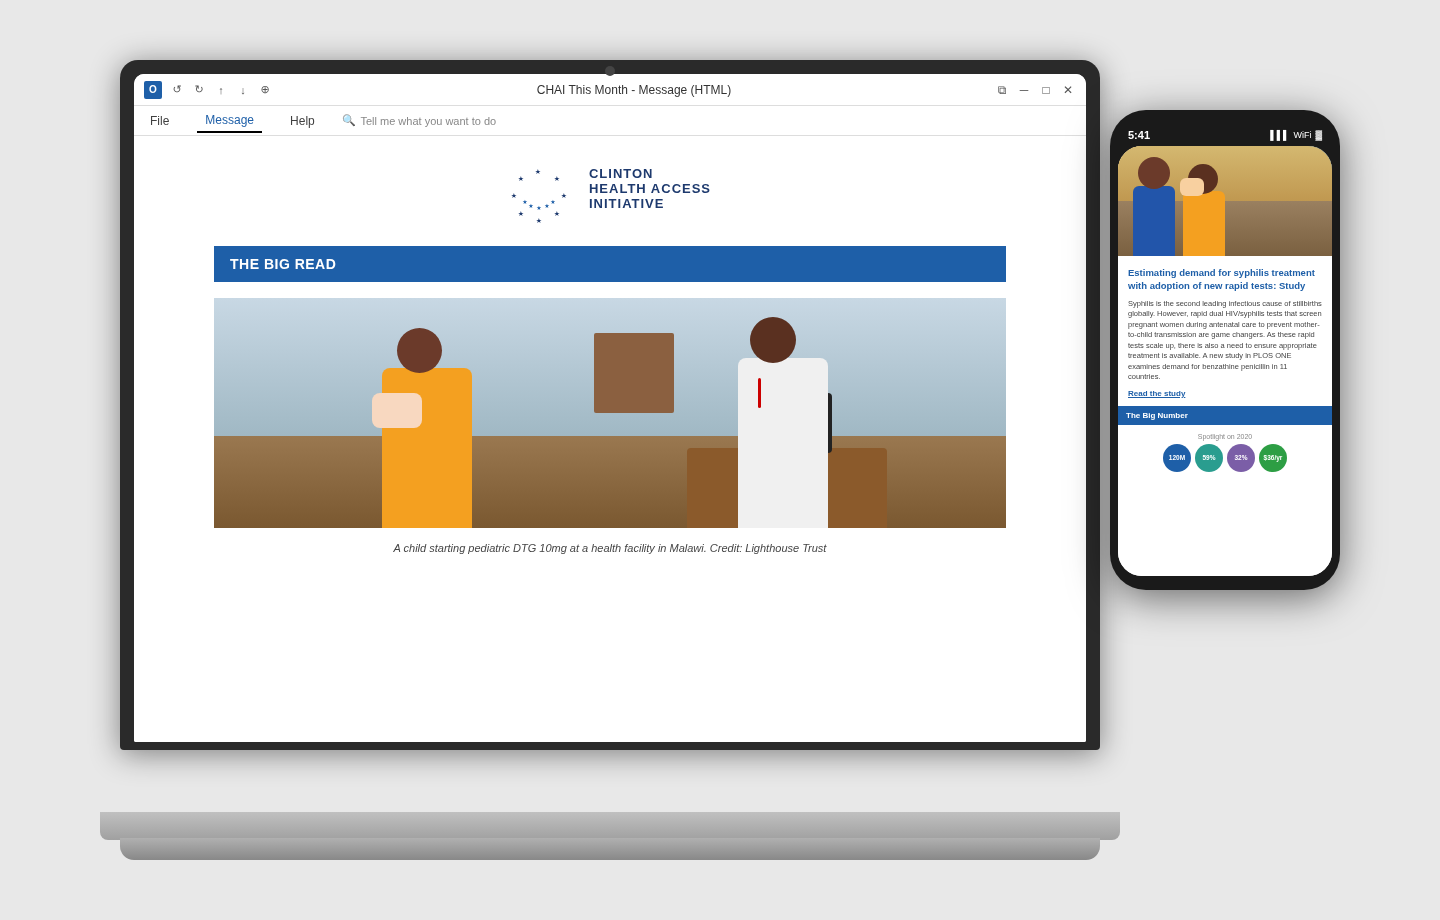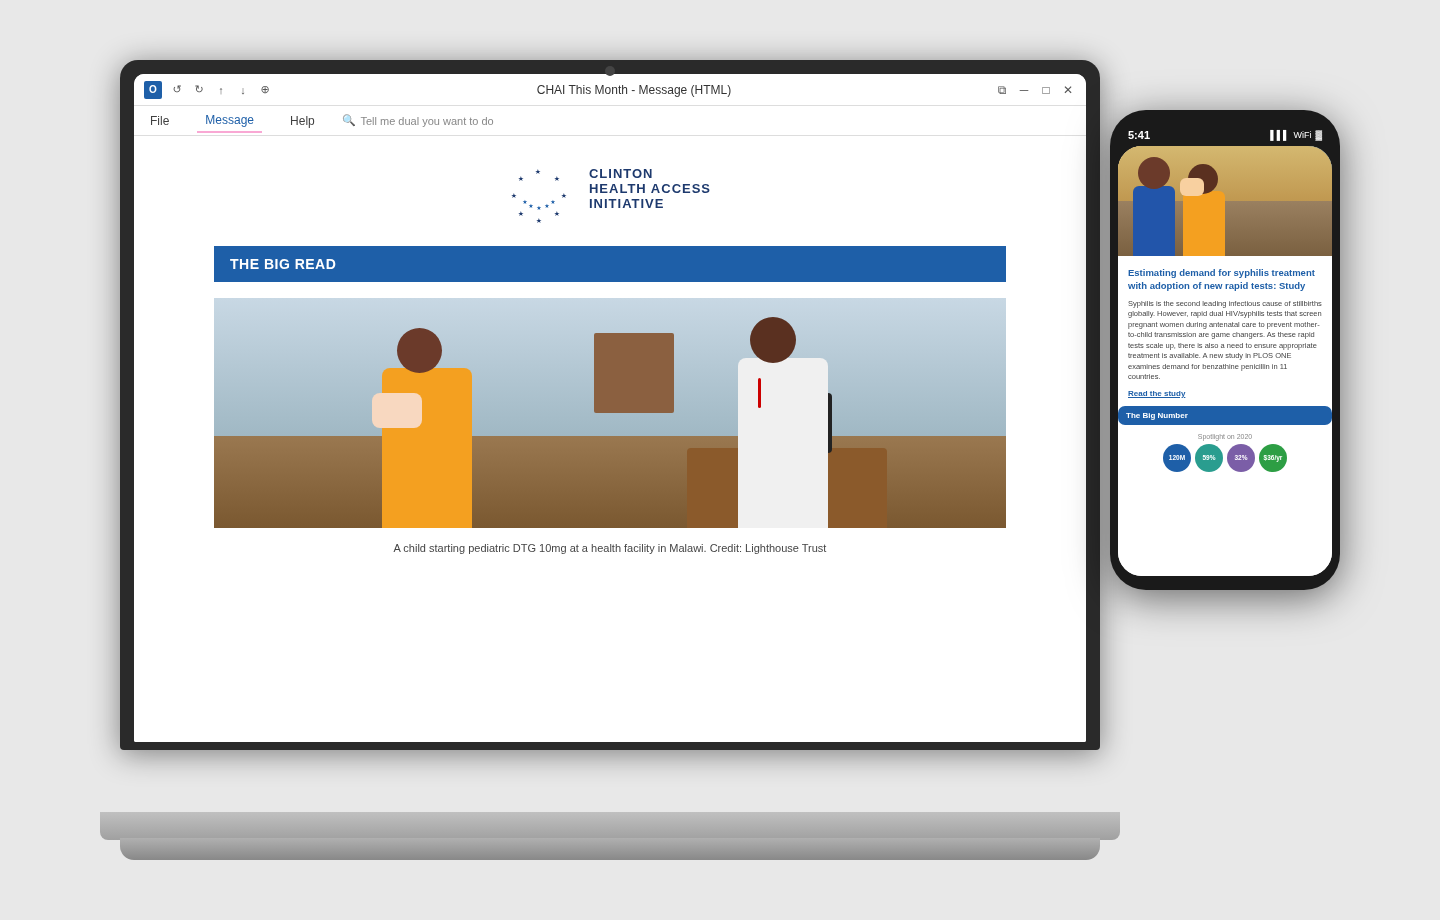--- a/index.html
+++ b/index.html
@@ -150,21 +150,21 @@
       flex-shrink: 0;
     }
     .ribbon-tab {
       font-size: 12px;
       color: #404040;
       padding: 4px 8px;
       cursor: pointer;
     }
     .ribbon-tab.active {
       color: #1e5fa8;
-      border-bottom: 2px solid #f9a8d4;
+      border-bottom: 2px solid #000000;
     }
     .ribbon-search {
       display: flex;
       align-items: center;
       gap: 4px;
       color: #888;
       font-size: 11px;
     }
 
     
@@ -320,20 +320,21 @@
     .computer-screen {
       width: 68px;
       height: 48px;
       background: #4488cc;
       border-radius: 2px;
     }
     .image-caption {
       text-align: center;
       font-size: 11px;
       color: #444;
+      font-style: italic;
       padding: 6px 0 10px;
     }
 
     
     .star-circle-svg {
       display: block;
     }
 
     
     .phone-shell {
@@ -470,21 +471,20 @@
       text-decoration: underline;
       margin-bottom: 8px;
     }
     .phone-big-number-header {
       background: #1e5fa8;
       color: white;
       font-size: 8px;
       font-weight: 700;
       padding: 5px 8px;
       margin: 0 -10px;
-      border-radius: 7px;
     }
     .phone-spotlight {
       margin-top: 8px;
       text-align: center;
       font-size: 7px;
       color: #888;
       margin-bottom: 4px;
     }
     .phone-badges {
       display: flex;
@@ -538,21 +538,21 @@
             <button class="win-btn">✕</button>
           </div>
         </div>
 
         <div class="ribbon">
           <span class="ribbon-tab">File</span>
           <span class="ribbon-tab active">Message</span>
           <span class="ribbon-tab">Help</span>
           <div class="ribbon-search">
             <span>🔍</span>
-            <span>Tell me dual you want to do</span>
+            <span>Tell me what you want to do</span>
           </div>
         </div>
 
         <div class="email-content">
 
           <div class="email-logo">
             <div class="chai-logo-container">
 
               <svg class="star-circle-svg" width="60" height="60" viewBox="0 0 60 60">
 

